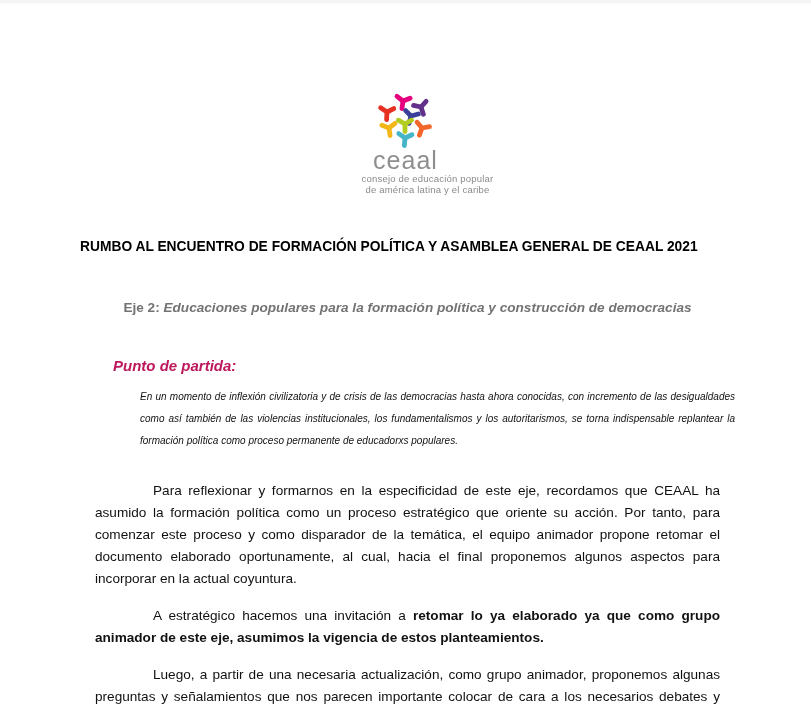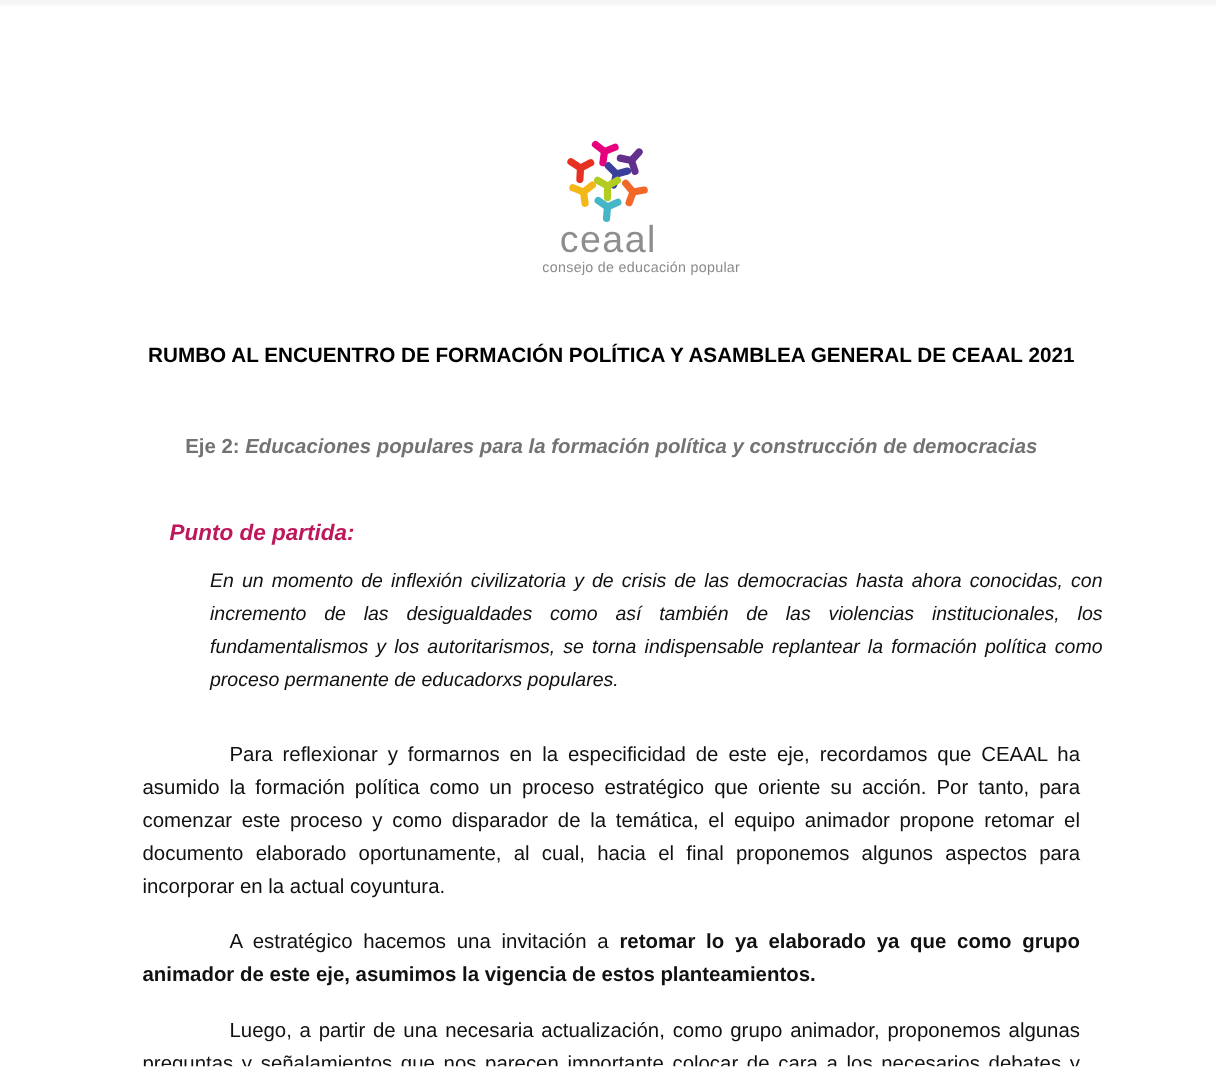--- a/index.html
+++ b/index.html
@@ -41,21 +41,20 @@
   .tagline-wrap { margin-top: 3px; }
   
   .content {
     margin: 0 76px 0 80px; 
   }
   .doc-title {
     margin: 44px 0 0 0;
     font-size: 13.8px;
     line-height: 16px;
     font-weight: 700;
-    text-align: center;
     color: #000000;
   }
   .doc-subtitle {
     margin: 45px 0 0 0;
     font-size: 13.6px;
     line-height: 16px;
     font-weight: 700;
     text-align: center;
     color: #737373;
   }
@@ -63,21 +62,21 @@
   .section-heading {
     margin: 42px 0 0 33px;
     font-size: 15px;
     line-height: 16px;
     font-weight: 700;
     font-style: italic;
     color: #be185d;
   }
   .quote {
     margin: 12px 0 16px 60px;
-    font-size: 13px;
+    font-size: 10px;
     line-height: 22px;
     font-style: italic;
     text-align: justify;
   }
   .body-para {
     margin: 15px;
     font-size: 13.6px;
     line-height: 22px;
     text-align: justify;
     text-indent: 58px;
@@ -133,20 +132,21 @@
         </g>
         <g transform="translate(38,48) rotate(5)">
           <line x1="0" y1="0" x2="0" y2="7.6" transform="rotate(0)" stroke="#45b5c8" stroke-width="4.8" stroke-linecap="round"></line>
           <line x1="0" y1="0" x2="0" y2="7.6" transform="rotate(120)" stroke="#45b5c8" stroke-width="4.8" stroke-linecap="round"></line>
           <line x1="0" y1="0" x2="0" y2="7.6" transform="rotate(240)" stroke="#45b5c8" stroke-width="4.8" stroke-linecap="round"></line>
         </g>
       </svg>
     <div class="wordmark">ceaal</div>
     <div class="tagline-wrap">
       <div class="tagline">consejo de educación popular</div>
+      <div class="tagline">de américa latina y el caribe</div>
     </div>
   </div>
 
   <div class="content">
 
     <h1 class="doc-title">RUMBO AL ENCUENTRO DE FORMACIÓN POLÍTICA Y ASAMBLEA GENERAL DE CEAAL 2021</h1>
 
     <h2 class="doc-subtitle"><span>Eje 2:</span> <em>Educaciones populares para la formación política y construcción de democracias</em></h2>
 
     <h3 class="section-heading">Punto de partida:</h3>

